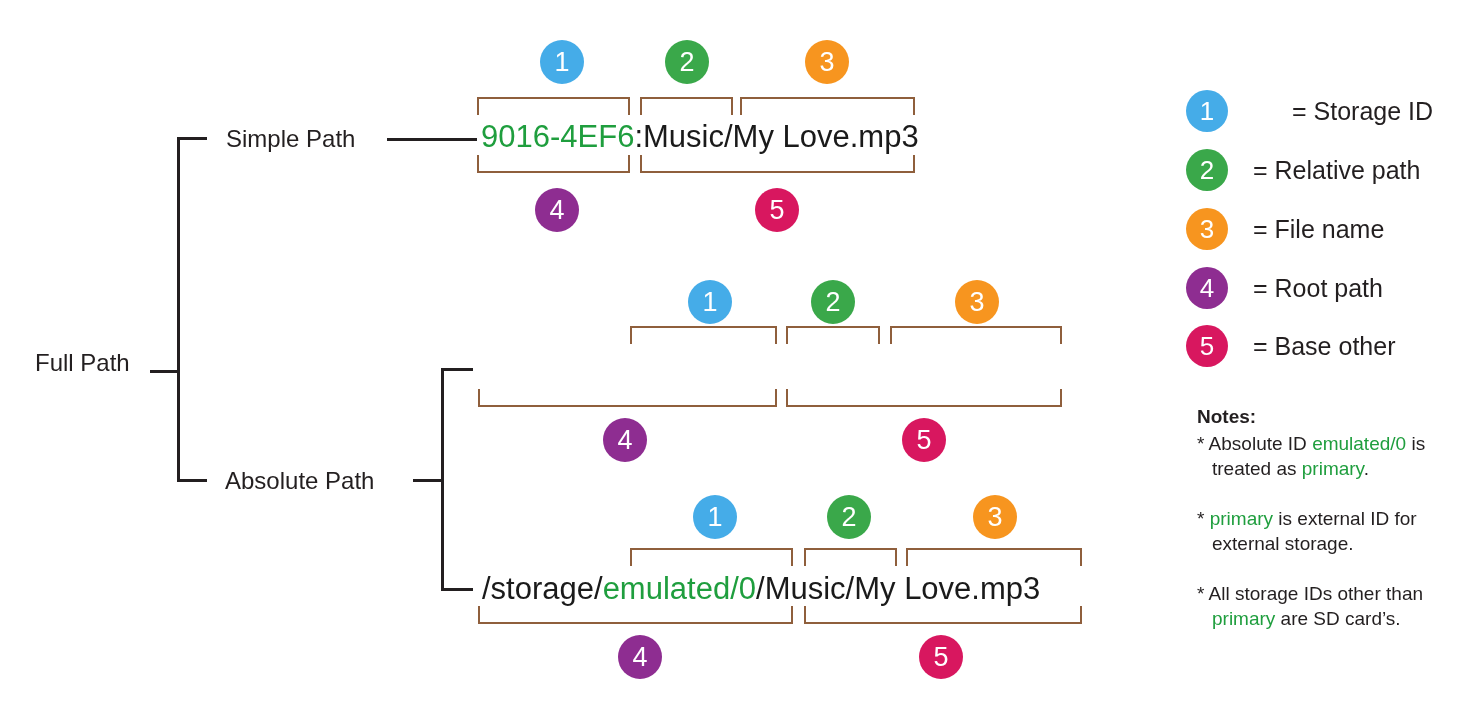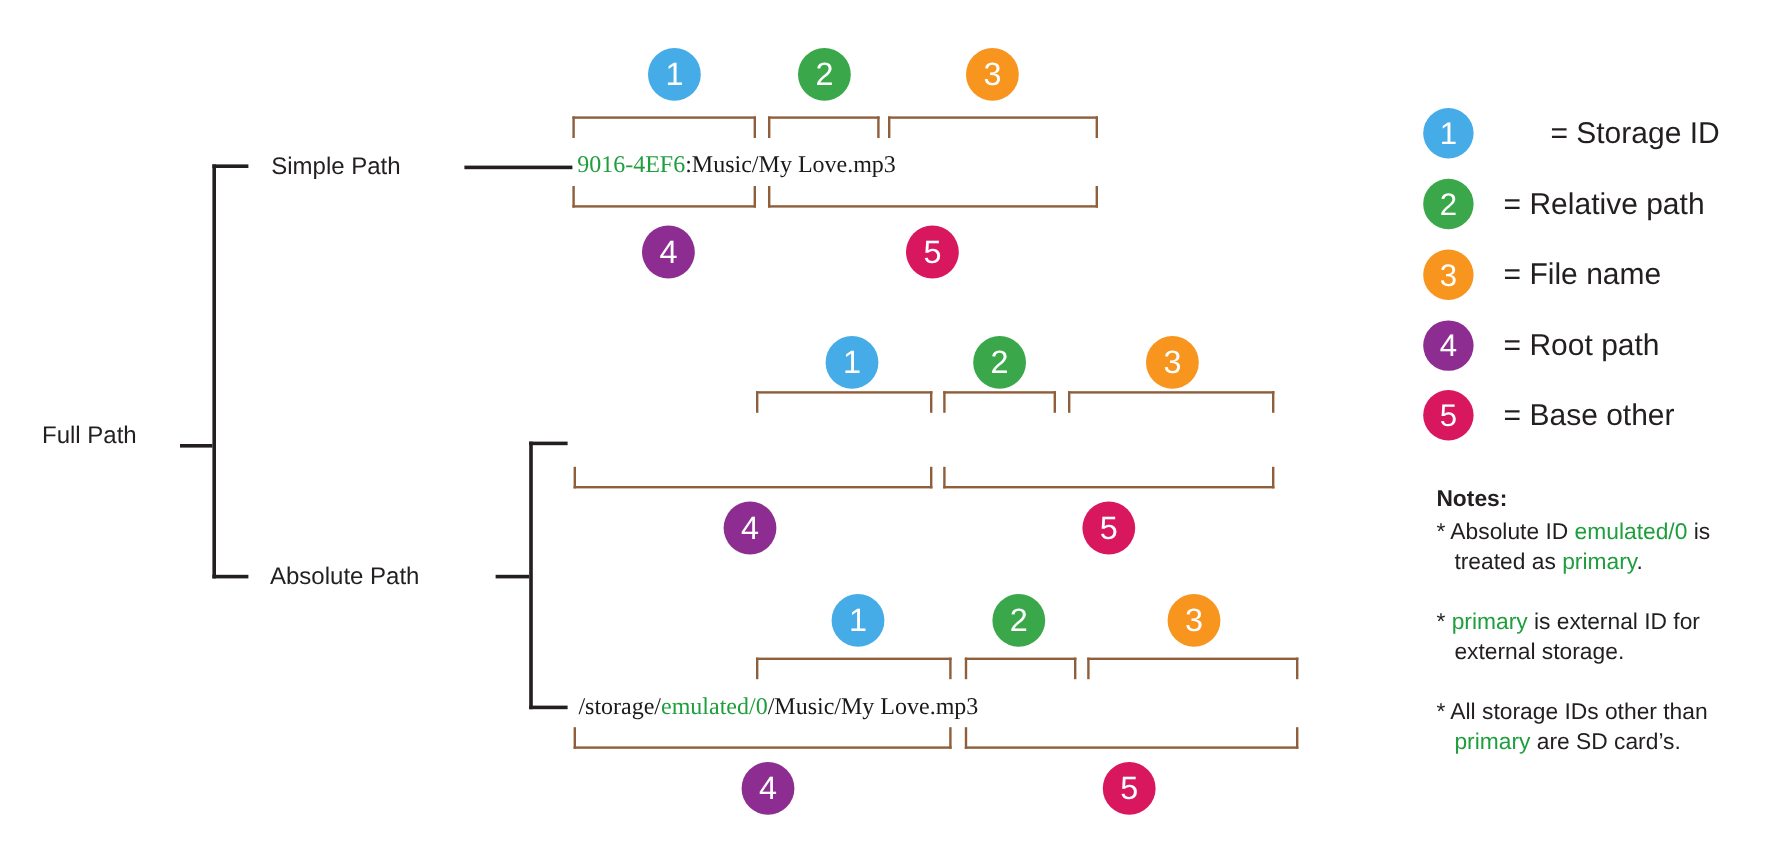--- a/index.html
+++ b/index.html
@@ -1,20 +1,20 @@
 <!DOCTYPE html>
 <html><head>
 <meta charset="utf-8">
 <style>
   html,body{margin:0;padding:0;background:#fff;}
   .stage{position:relative;width:1471px;height:723px;background:#ffffff;
          font-family:"Liberation Sans",sans-serif;color:#231f20;overflow:hidden;}
   .line{position:absolute;background:#231f20;}
-  .tlabel{position:absolute;font-size:20px;line-height:34px;white-space:nowrap;color:#231f20;}
-  .code{position:absolute;font-family:Liberation Serif, serif;font-size:20px;line-height:32px;
+  .tlabel{position:absolute;font-size:24px;line-height:34px;white-space:nowrap;color:#231f20;}
+  .code{position:absolute;font-family:Liberation Sans, sans-serif;font-size:31px;line-height:32px;
         white-space:pre;color:#1a1a1a;letter-spacing:0;}
   .g{color:#1f9e3e;}
   .bracket{position:absolute;border:2px solid #8f5f3c;box-sizing:border-box;background:transparent;}
   .bracket.top{border-bottom:none;}
   .bracket.bottom{border-top:none;}
   .circle{position:absolute;width:44px;height:44px;border-radius:50%;display:flex;
           align-items:center;justify-content:center;color:#fff;font-size:27px;line-height:1;}
   .circle.lg{width:42px;height:42px;font-size:26px;}
   .legend-label{position:absolute;left:1253px;font-size:25px;line-height:30px;white-space:nowrap;}
   .notes{position:absolute;left:1197px;top:404px;width:285px;font-size:19px;line-height:25px;}

